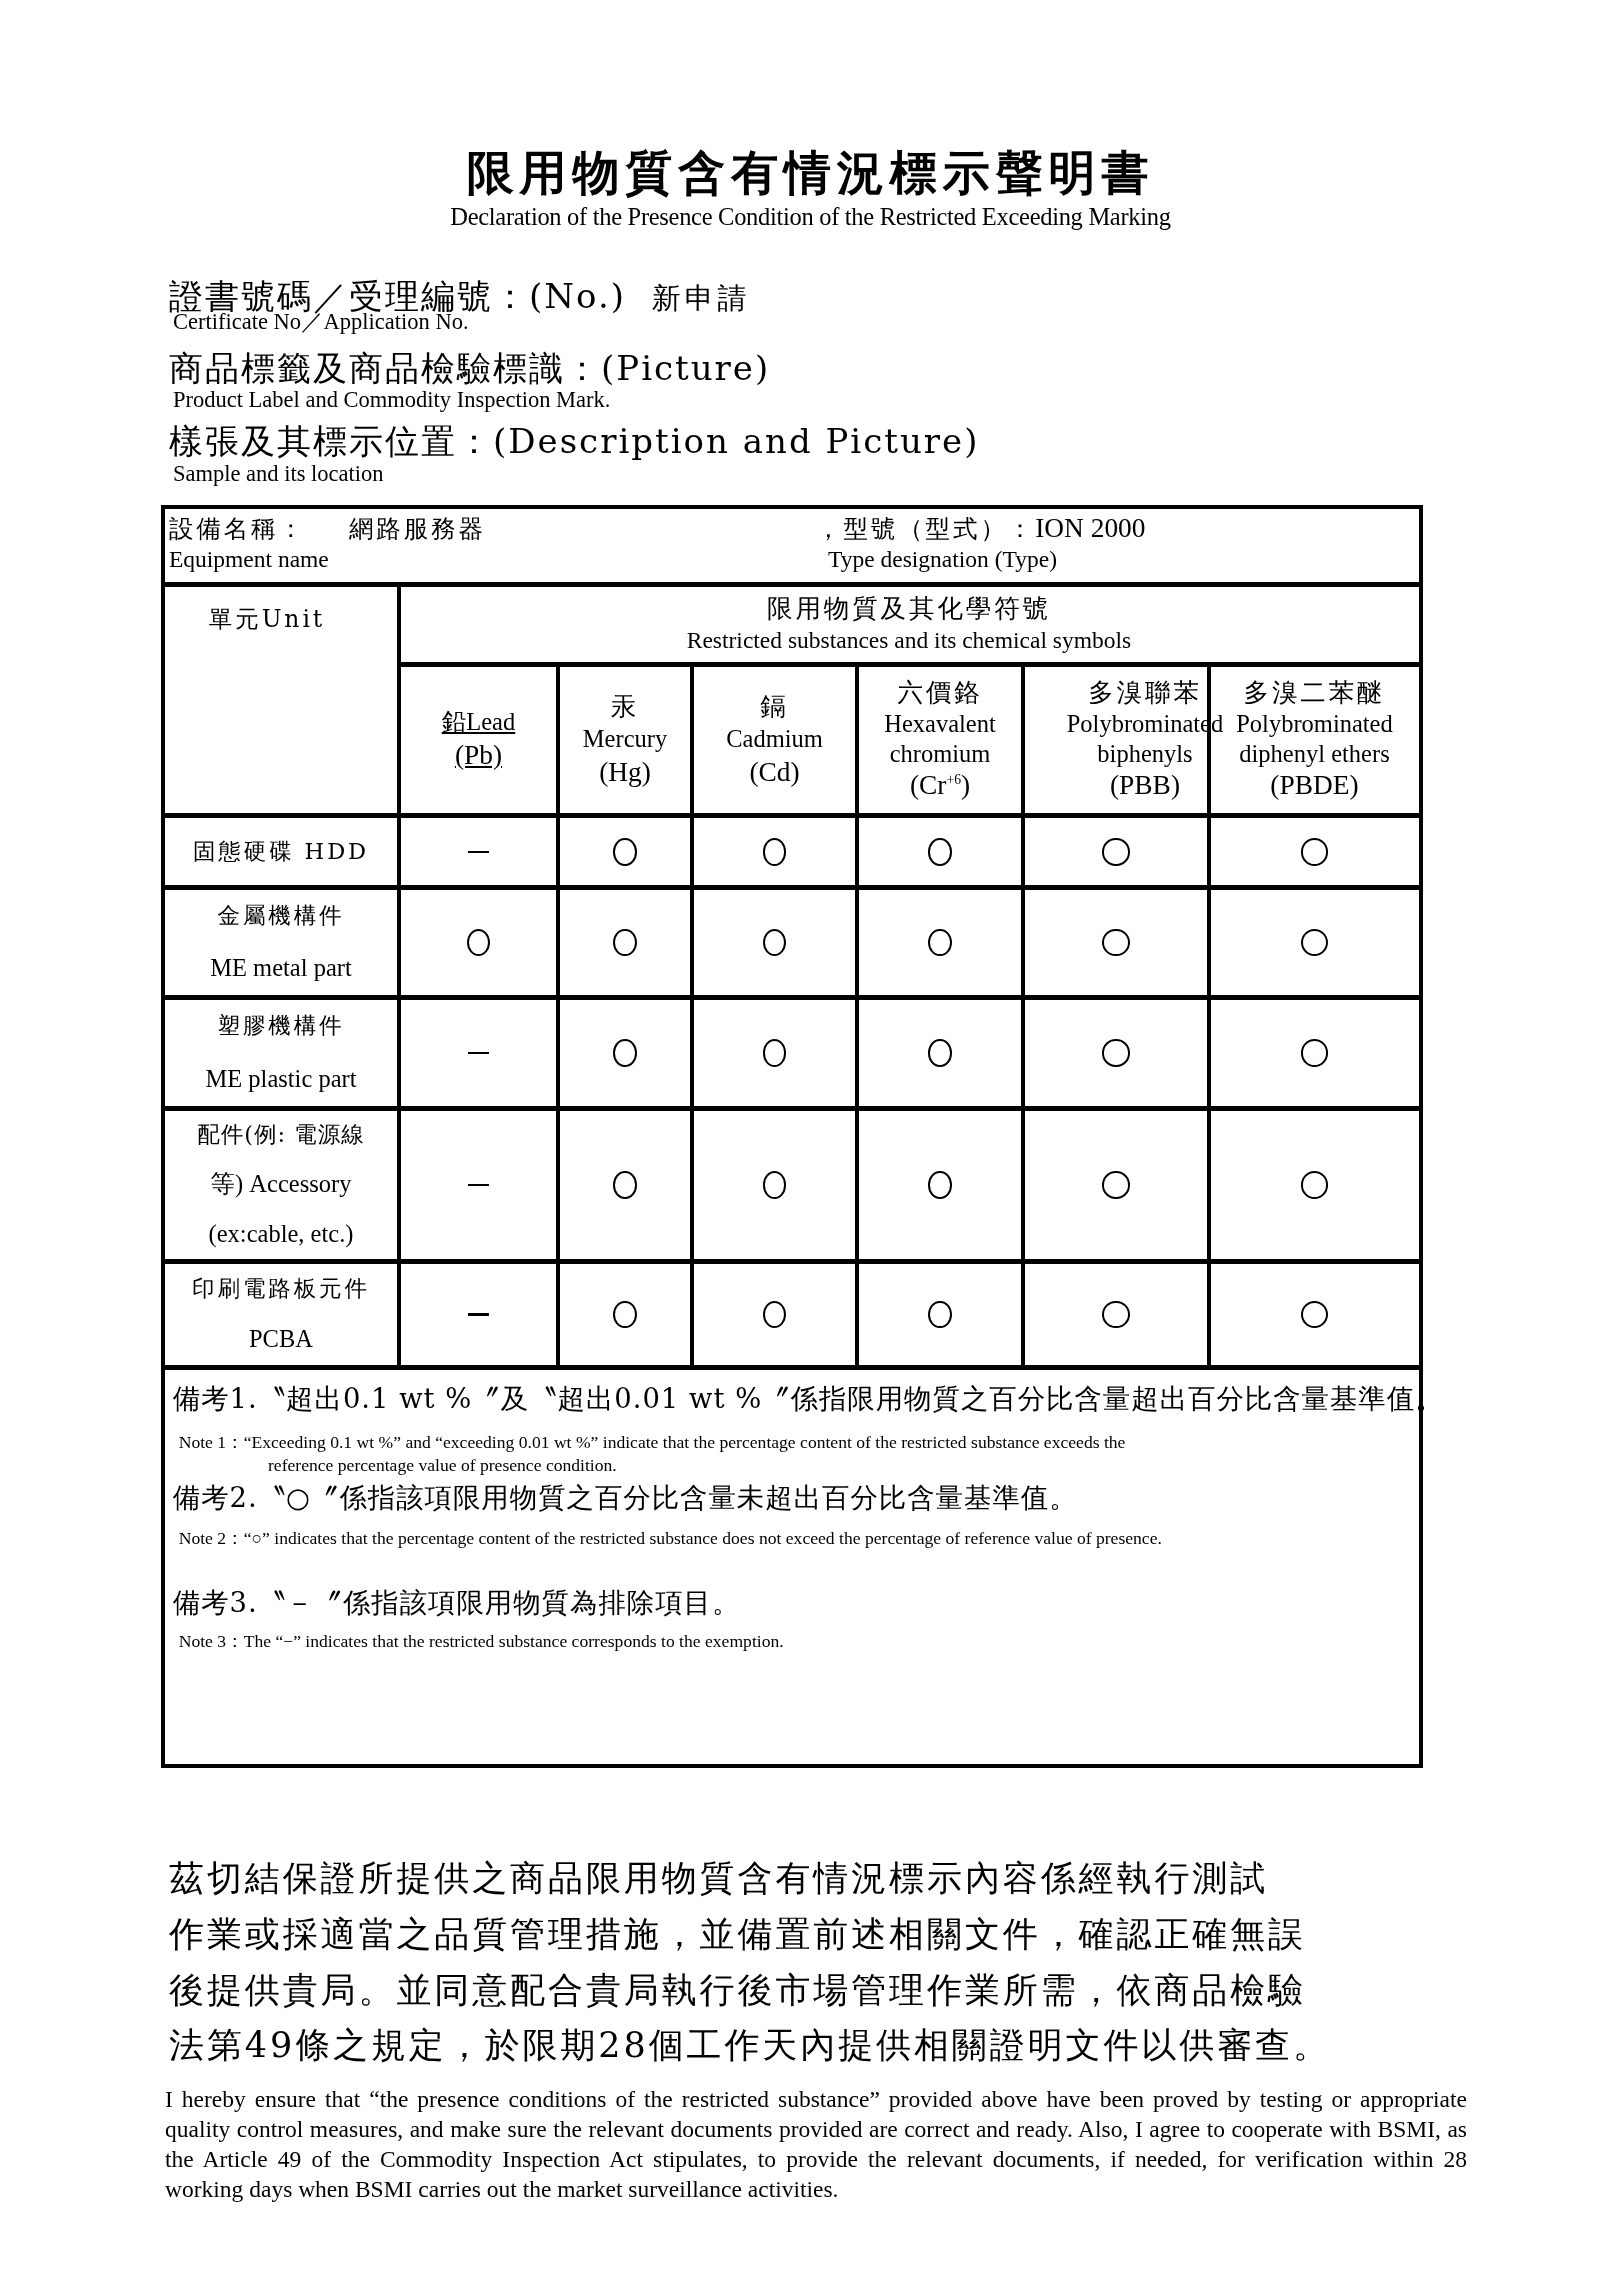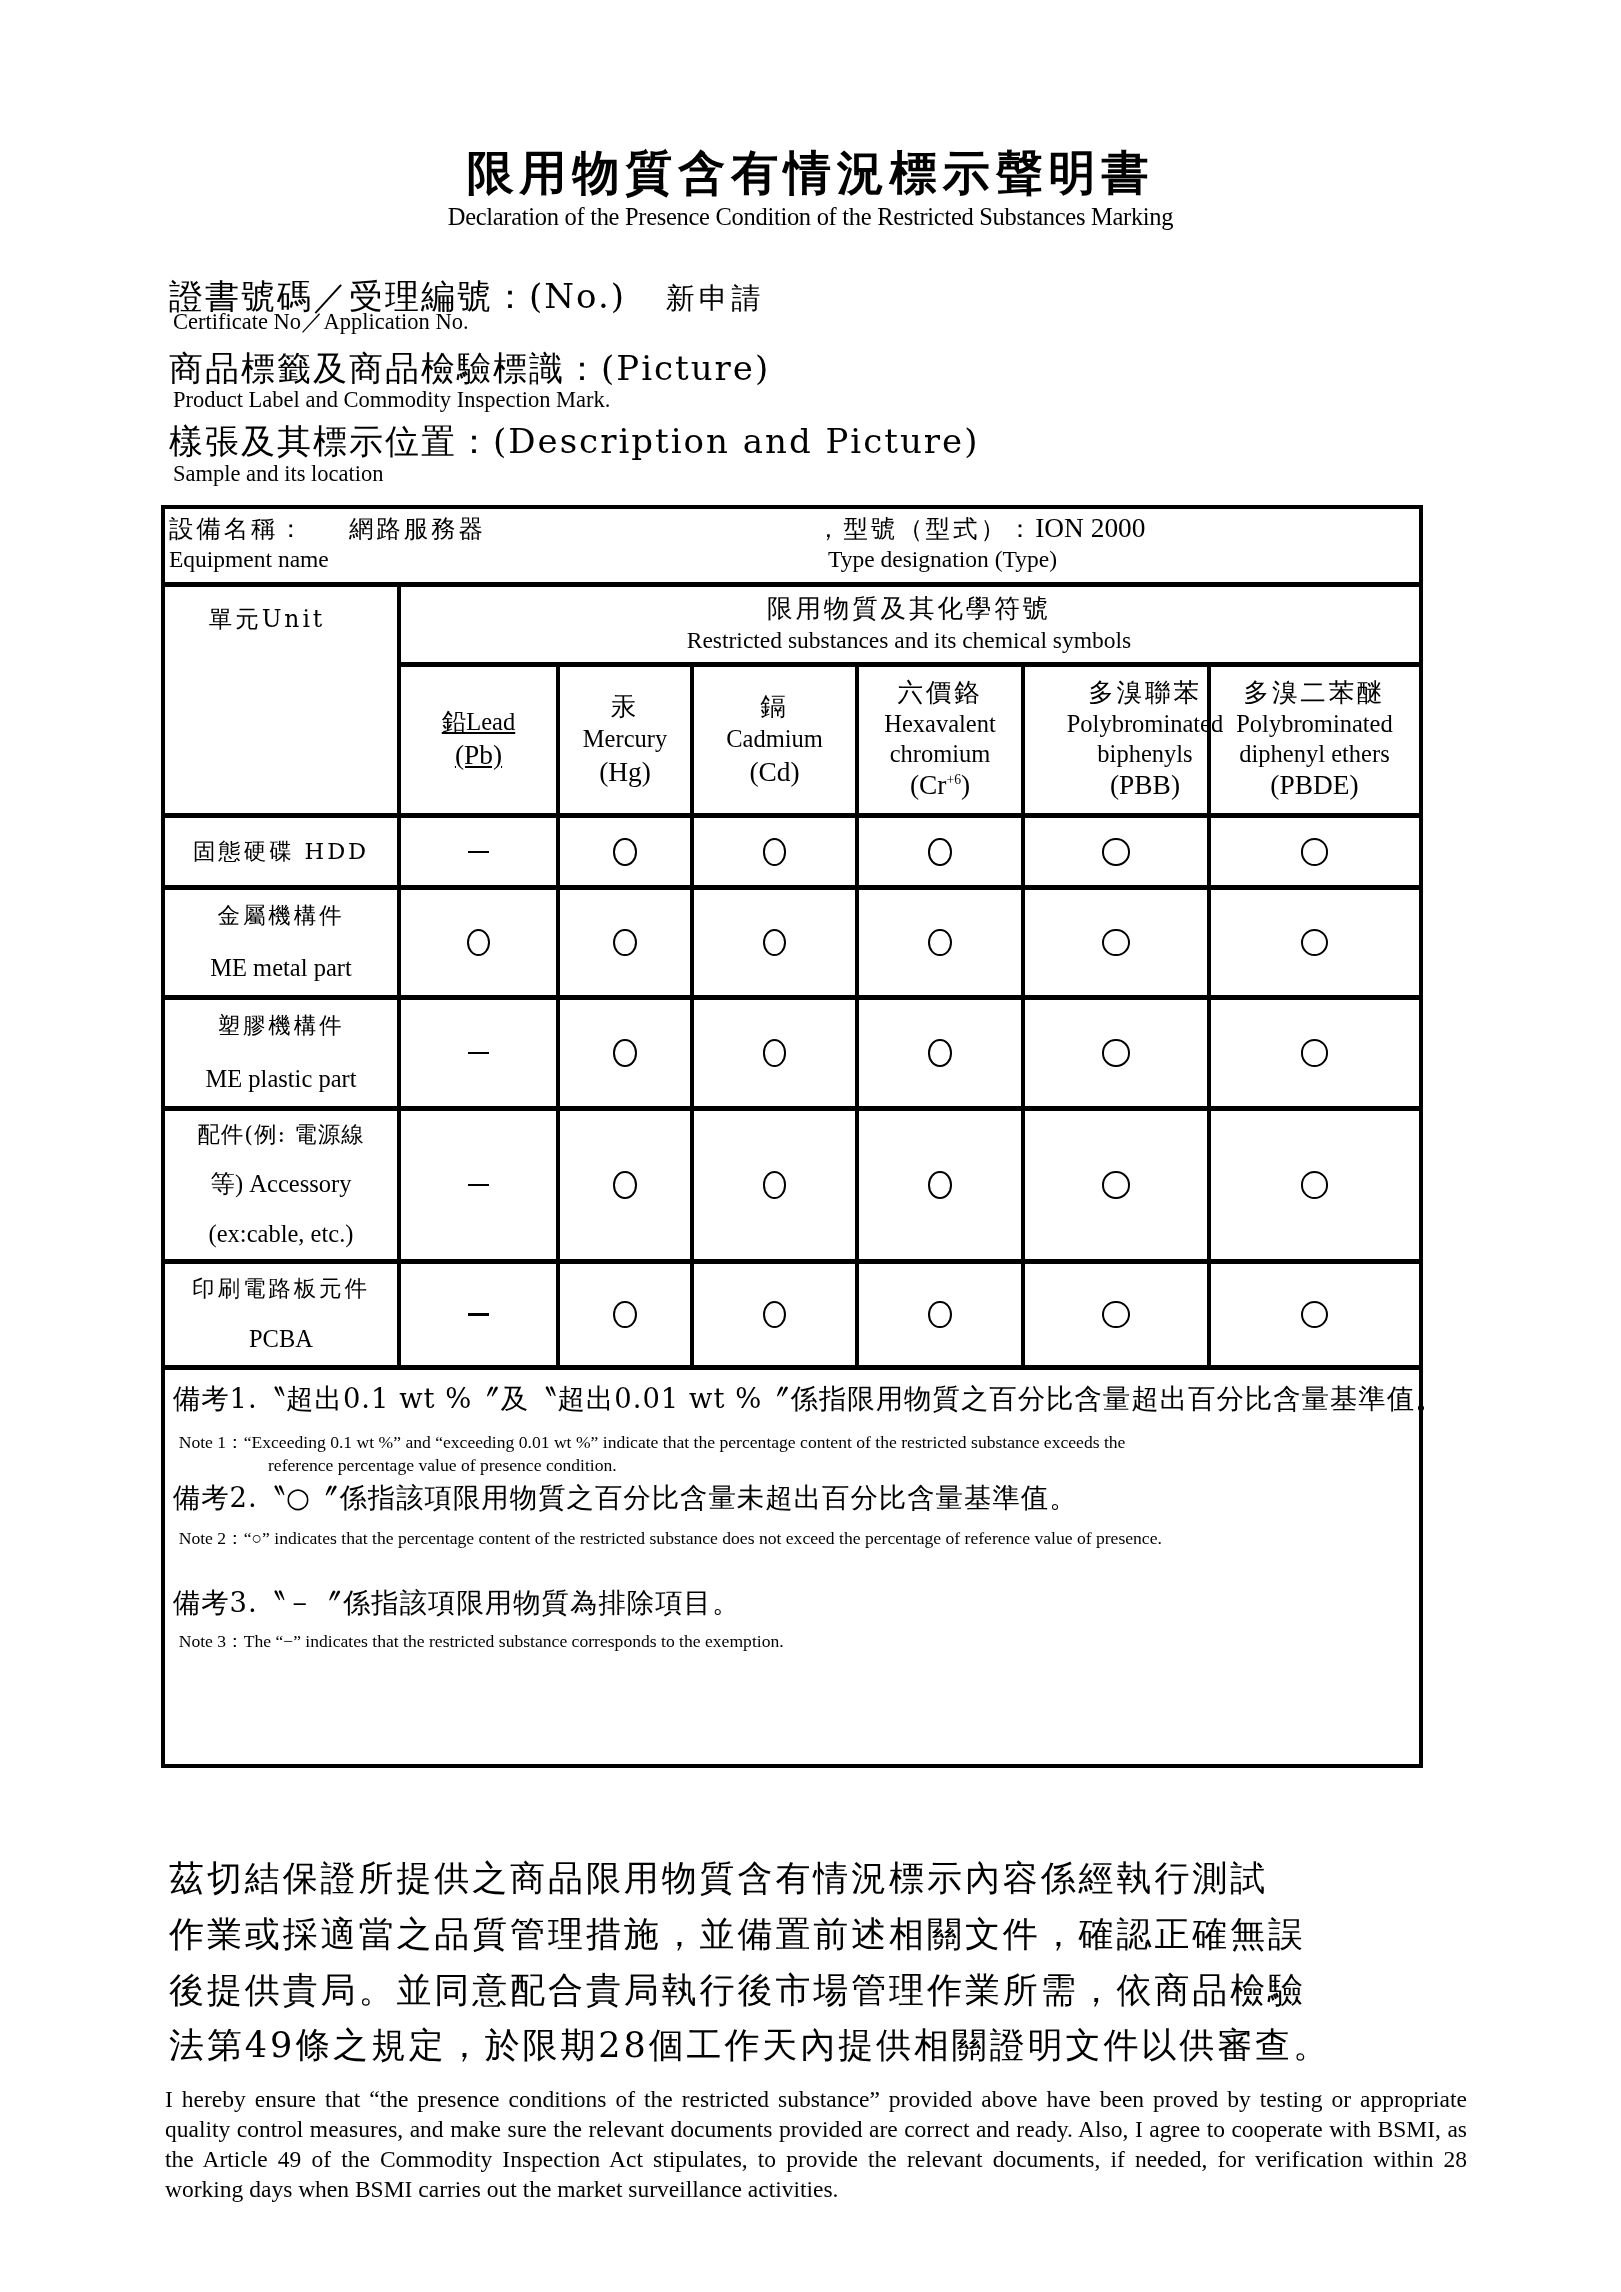--- a/index.html
+++ b/index.html
@@ -26,25 +26,25 @@
   .note-zh { font-family:"DejaVu Serif",serif; font-size:27.4px; white-space:nowrap; letter-spacing:1px; }
   .note-en { font-size:17.6px; white-space:nowrap; }
 
   .decl-zh { left:169px; width:1294px; font-family:"DejaVu Serif",serif; font-size:35px; letter-spacing:2.9px; white-space:nowrap; }
   .decl-en { left:165px; width:1302px; top:2084px; font-size:23.5px; line-height:30px; text-align:justify; }
 </style>
 </head>
 <body>
 
 <div class="abs title-zh">限用物質含有情況標示聲明書</div>
-<div class="abs title-en">Declaration of the Presence Condition of the Restricted Substances Marking</div>
+<div class="abs title-en">Declaration of the Presence Condition of the Restricted Exceeding Marking</div>
 
 <div class="abs field-zh" style="top:274px;">
   <span>證書號碼／受理編號：(No.)</span>
-  <span class="field-val" style="margin-left:27px;">新申請</span>
+  <span class="field-val" style="margin-left:13px;">新申請</span>
 </div>
 <div class="abs field-en" style="top:306px;">Certificate No／Application No.</div>
 
 <div class="abs field-zh" style="top:346px;">商品標籤及商品檢驗標識：(Picture)</div>
 <div class="abs field-en" style="top:387px;">Product Label and Commodity Inspection Mark.</div>
 
 <div class="abs field-zh" style="top:419px;">樣張及其標示位置：(Description and Picture)</div>
 <div class="abs field-en" style="top:461px;">Sample and its location</div>
 
 <div class="abs tbl">

